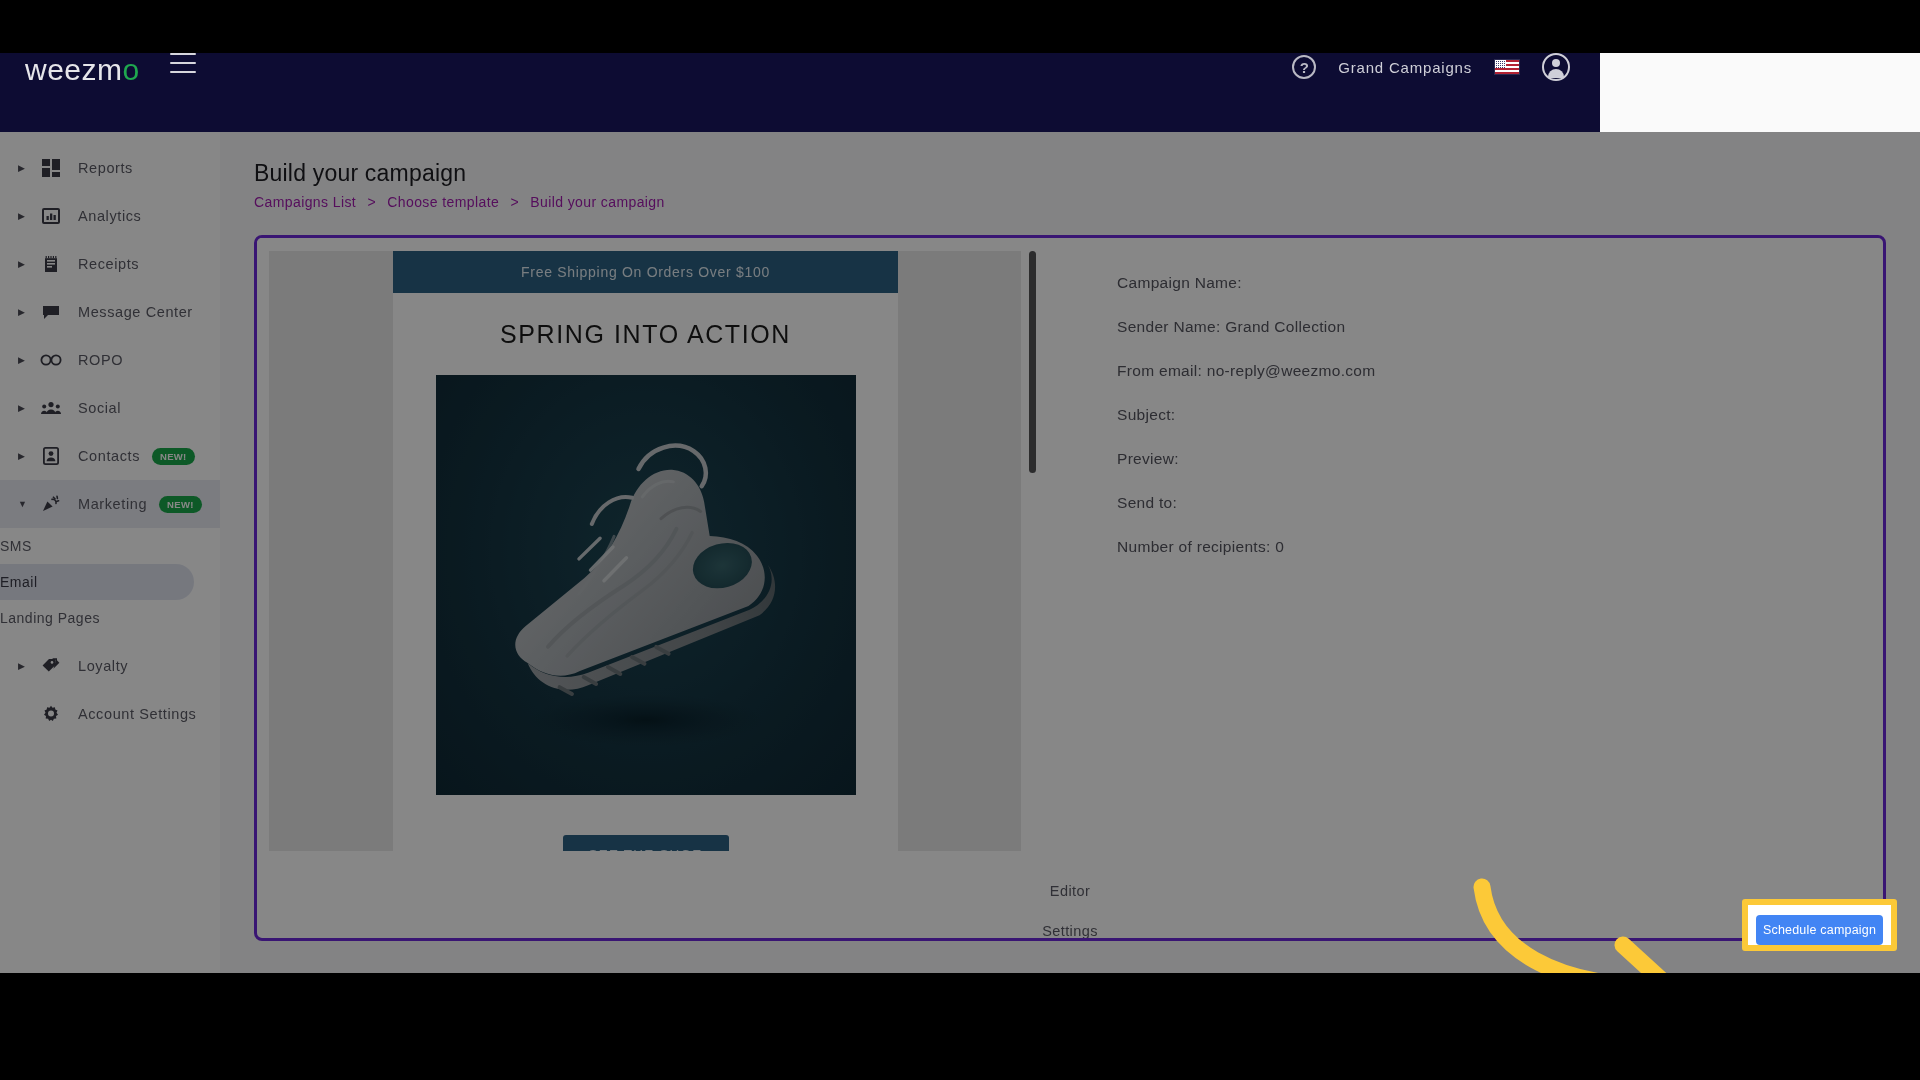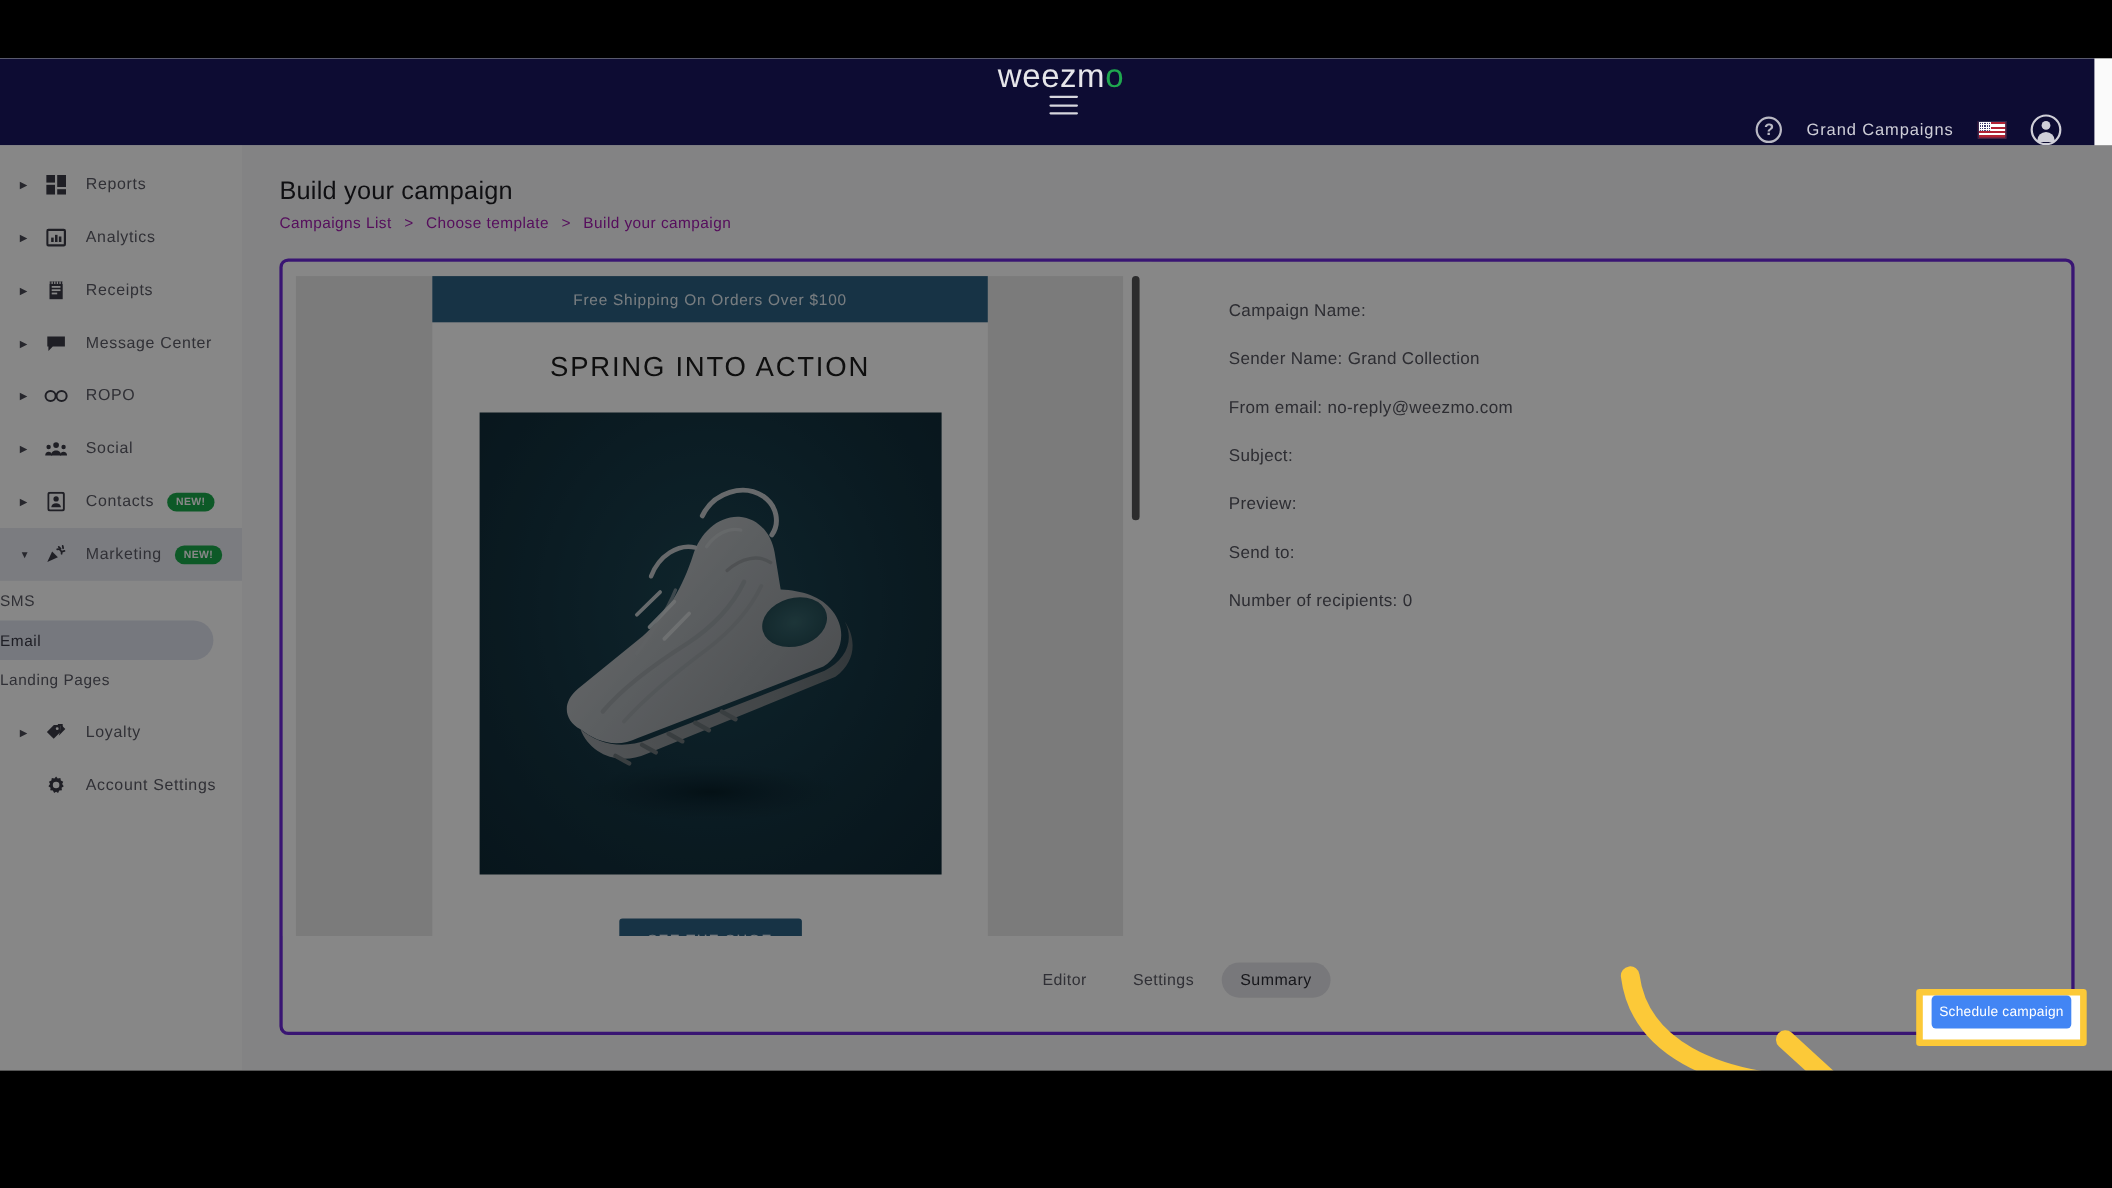--- a/index.html
+++ b/index.html
@@ -26,25 +26,24 @@
     width: 1920px; height: 841px;
     background: rgba(0,0,0,0.47);
     pointer-events: none;
     z-index: 40;
   }
 
   
   #header {
     position: absolute;
     left: 0; top: 0;
-    width: 1904px; height: 79px;
+    width: 1600px; height: 79px;
     background: #0d0c33;
-    display: flex; align-items: center;
+    display: flex; align-items: flex-start;
     z-index: 30;
-    flex-direction: column;
   }
   .logo-wrap {
     margin-left: 25px;
     display: flex; align-items: baseline;
     font-size: 30px; letter-spacing: 0.5px;
     color: #e6e6ea; font-weight: 300;
   }
   .logo-o { color: #1fa84f; font-weight: 300; }
   .hamburger {
     margin-left: 30px;
@@ -252,39 +251,39 @@
 
   
   #card-footer {
     position: absolute;
     left: 0; bottom: 0;
     width: 100%; height: 93px;
   }
   #tabs {
     position: absolute;
     left: 50%; top: 30px; transform: translateX(-50%);
-    display: flex; align-items: center; gap: 8px;
+    display: flex; align-items: center; gap: 8px; flex-direction: column;
   }
   .tab {
     padding: 8px 17px;
     font-size: 14.5px; color: #5c5c66; letter-spacing: 0.4px;
     border-radius: 18px; cursor: pointer;
   }
   .tab.active { background: #e3e3e8; color: #2c2c34; }
 
   
   #schedule-highlight {
     position: absolute;
     right: 23px; bottom: 22px;
     width: 155px; height: 52px;
     border: 6px solid #fcc938;
     background: #ffffff;
     border-radius: 3px;
     z-index: 60;
-    display: flex; align-items: flex-start; justify-content: center;
+    display: flex; align-items: flex-end; justify-content: center;
   }
   #schedule-btn {
     width: 127px; height: 30px;
     background: #4285f4;
     color: #ffffff;
     font-size: 12.5px; letter-spacing: 0.2px;
     border: none; border-radius: 4px;
     display: flex; align-items: center; justify-content: center;
     cursor: pointer;
     font-family: "Liberation Sans", sans-serif;

